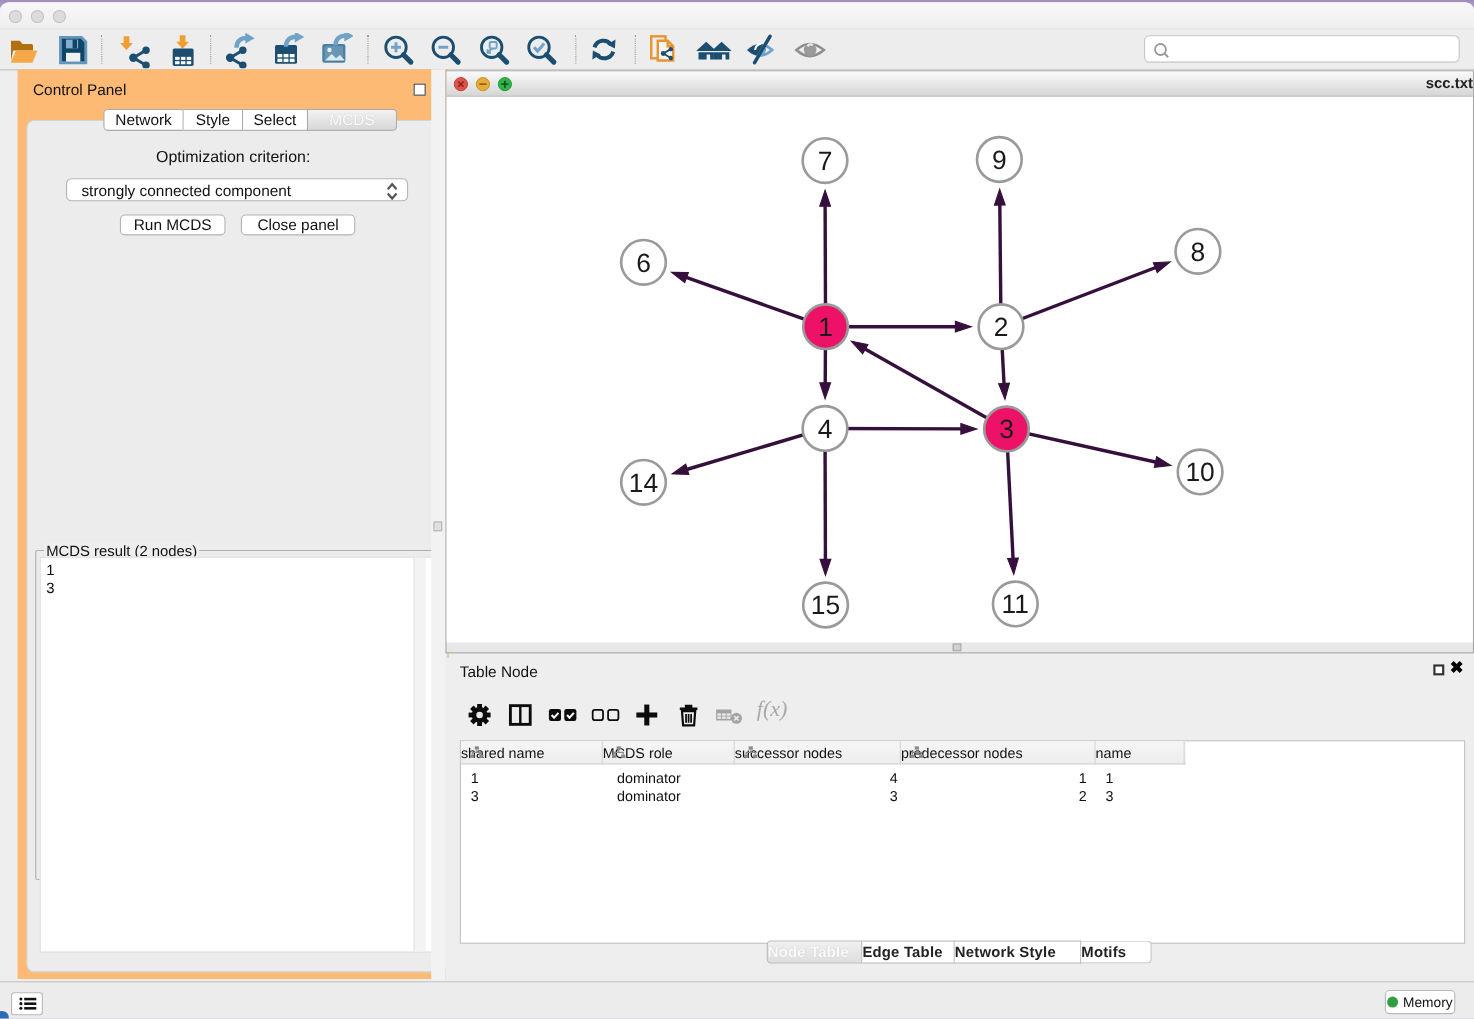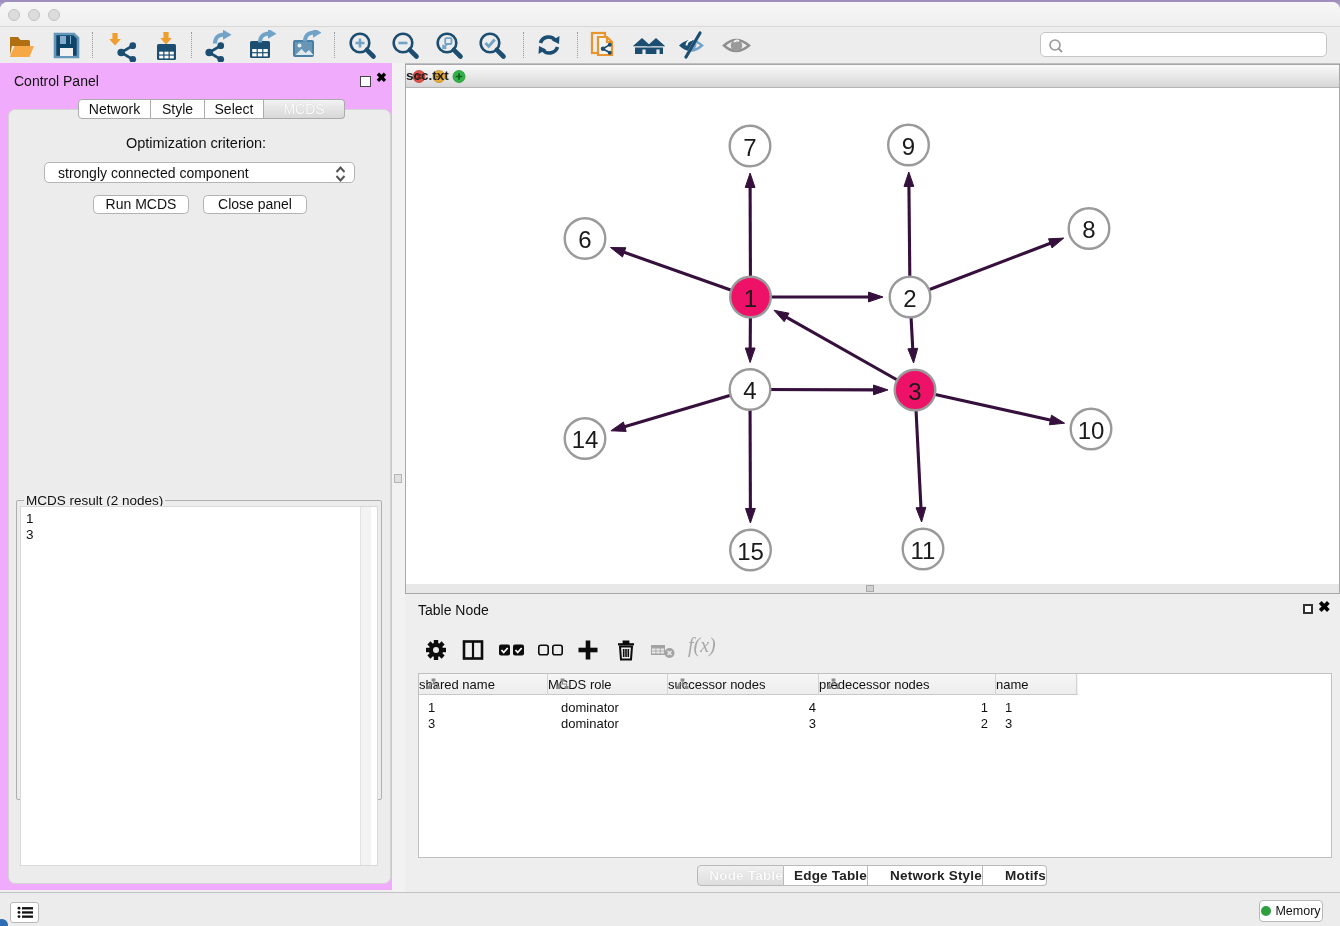--- a/index.html
+++ b/index.html
@@ -8,51 +8,51 @@
 #deskstrip{left:0;top:0;width:1340px;height:8px;background:linear-gradient(#9d8cba,#b6a6d2)}
 #win{left:0;top:2px;width:1340px;height:924px;background:#eeeeee;border-radius:8px 8px 0 0}
 #titlebar{left:0;top:0;width:1340px;height:25px;background:linear-gradient(#f7f7f7,#efefef);border-radius:8px 8px 0 0;border-bottom:1px solid #d8d8d8}
 .tl{width:12px;height:12px;border-radius:50%;top:7px;background:#dcdcdc;border:1px solid #c3c3c3}
 #wtitle{top:5px;width:100%;text-align:center;color:#a6a6a6;font-size:14px}
 #toolbar{left:0;top:25px;width:1340px;height:37px;background:#ededed;border-bottom:1px solid #bfbfbf}
 .tb{position:absolute;top:3px;width:32px;height:32px}
 .tbsep{position:absolute;top:5px;height:26px;width:0;border-left:1px dotted #9a9a9a}
 #search{left:1040px;top:5px;width:287px;height:25px;background:#fff;border:1px solid #c6c6c6;border-radius:5px}
 
-#cp{left:0;top:61px;width:392px;height:827px;background:#f0abfc}
+#cp{left:16px;top:61px;width:392px;height:827px;background:#fdba74}
 #cphead{left:14px;top:10px;font-size:14px;color:#111}
 #cpsq{left:360px;top:13px;width:11px;height:11px;border:1.5px solid #444;background:#fff}
 #cpx{left:376px;top:7px;font-size:13px;font-weight:bold;color:#000}
 .tab{position:absolute;top:36px;height:20px;z-index:3;background:#fff;border:1px solid #ababab;font-size:14px;text-align:center;line-height:18px;color:#111}
 #cpbox{left:8px;top:46px;width:383px;height:775px;background:#ececec;border:1px solid #d4d4d4;border-radius:7px}
 #optlab{left:0;top:72px;width:392px;text-align:center;font-size:14.5px;color:#111}
 #combo{left:44px;top:99px;width:311px;height:21px;background:#fff;border:1px solid #b5b5b5;border-radius:5px;font-size:14px;color:#111;line-height:20px;padding-left:13px}
 .btn{position:absolute;height:19px;background:#fff;border:1px solid #b3b3b3;border-radius:4.5px;font-size:14px;color:#111;text-align:center;line-height:17px}
 #fieldset{left:16px;top:437px;width:366px;height:300px;border:1px solid #afafaf;border-radius:2px}
 #fslegend{left:7px;top:-8px;background:#eee;padding:0 2px;font-size:13.5px;color:#111}
 #fswhite{left:3px;top:5px;width:358px;height:360px;background:#fff;border:1px solid #d9d9d9}
 #fsscroll{right:6px;top:0px;width:11px;height:358px;background:#f3f3f3;border-left:1px solid #e2e2e2}
 .fstxt{left:5px;font-size:13.5px;color:#111}
 
 #net{left:405px;top:62px;width:935px;height:530px;background:#e8e8e8;border:1px solid #a8a8a8;border-left:1px solid #a8a8a8}
 #nettb{left:0;top:0;width:933px;height:23px;background:linear-gradient(#fafafa,#d6d6d6);border-bottom:1px solid #b4b4b4}
-#nettitle{top:3px;width:100%;text-align:left;font-size:13.5px;font-weight:bold;color:#222}
+#nettitle{top:3px;width:100%;text-align:right;font-size:13.5px;font-weight:bold;color:#222}
 #netcanvas{left:0;top:23px;width:933px;height:496px;background:#fff}
 #nethandle{left:460px;top:520px;width:8px;height:7px;background:#d0d0d0;border:1px solid #aaa}
 
 #tp{left:405px;top:596px;width:935px;height:294px;background:#eee}
 #tphead{left:13px;top:4px;font-size:14px;color:#111}
 #tpsq{left:898px;top:6px;width:10px;height:10px;border:2px solid #333;background:#fff}
 #tpx{left:913px;top:0px;font-size:15px;font-weight:bold;color:#000}
 #tptool{left:14px;top:28px;width:910px;height:40px}
 #tbl{left:13px;top:75px;width:914px;height:185px;background:#fff;border:1px solid #c0c0c0}
 #thdr{left:0;top:0;width:659px;height:21px;background:linear-gradient(#f6f6f6,#ededed);border-bottom:1px solid #c9c9c9}
 .th{position:absolute;top:0;height:21px;border-right:1px solid #d4d4d4;font-size:13px;color:#111;text-align:left;line-height:21px}
 .td{position:absolute;font-size:13px;color:#111}
-.tab2{position:absolute;top:267px;height:21px;background:#fff;border:1px solid #b9b9b9;font-size:13.5px;font-weight:bold;text-align:right;line-height:20px;color:#222;letter-spacing:0.2px}
+.tab2{position:absolute;top:257px;height:21px;background:#fff;border:1px solid #b9b9b9;font-size:13.5px;font-weight:bold;text-align:left;line-height:20px;color:#222;letter-spacing:0.2px}
 
 #status{left:0;top:890px;width:1340px;height:36px;background:#ececec;border-top:1px solid #c2c2c2}
 #menubtn{left:10px;top:9px;width:29px;height:21px;background:#fff;border:1px solid #b9b9b9;border-radius:3px}
 #membtn{left:1259px;top:7px;width:64px;height:22px;background:#fff;border:1px solid #b9b9b9;border-radius:4px;font-size:12.5px;color:#111;line-height:20px;text-align:center}
 svg{display:block}
 .nl{font-size:24px;fill:#1a1a1a;text-anchor:middle;dominant-baseline:central;font-family:"Liberation Sans",sans-serif}
 </style></head>
 <body>
 <div class="abs" id="deskstrip"></div>
 <div class="abs" id="win">

